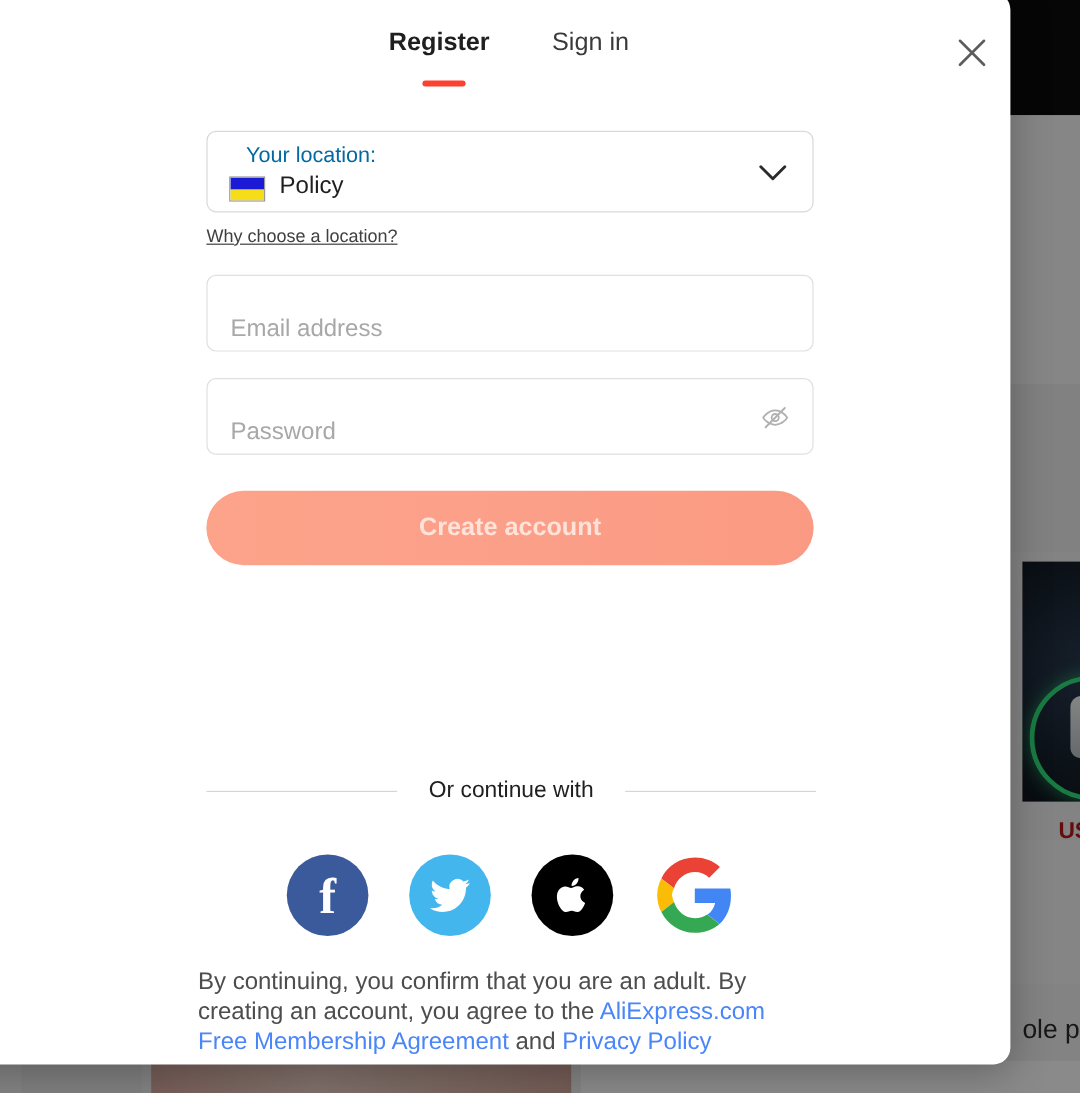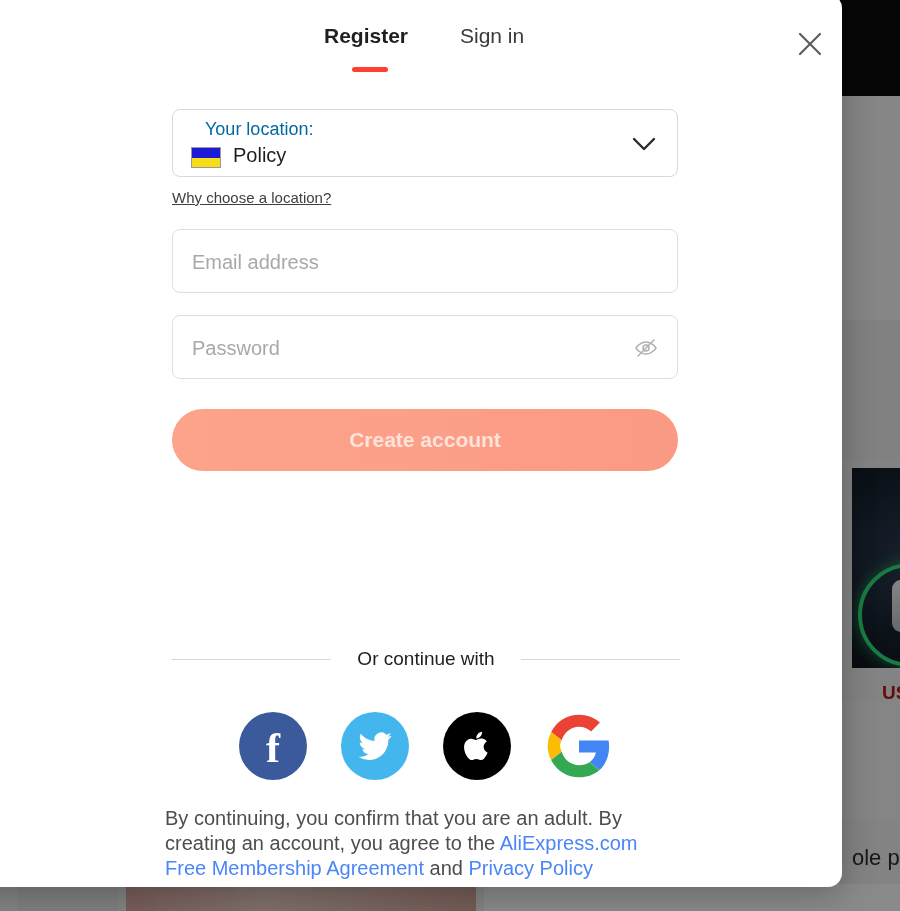--- a/index.html
+++ b/index.html
@@ -319,21 +319,21 @@
     width: 506px;
     height: 64px;
     box-sizing: border-box;
     border: 1px solid #e0e0e0;
     border-radius: 8px;
     background: #fff;
   }
   .field-input {
     position: absolute;
     left: 17px;
-    top: 0;
+    top: 12px;
     width: 440px;
     height: 62px;
     border: 0;
     outline: none;
     background: transparent;
     font-family: "Liberation Sans", sans-serif;
     font-size: 20px;
     color: #404040;
   }
   .field-input::placeholder { color: #a8a8a8; }

